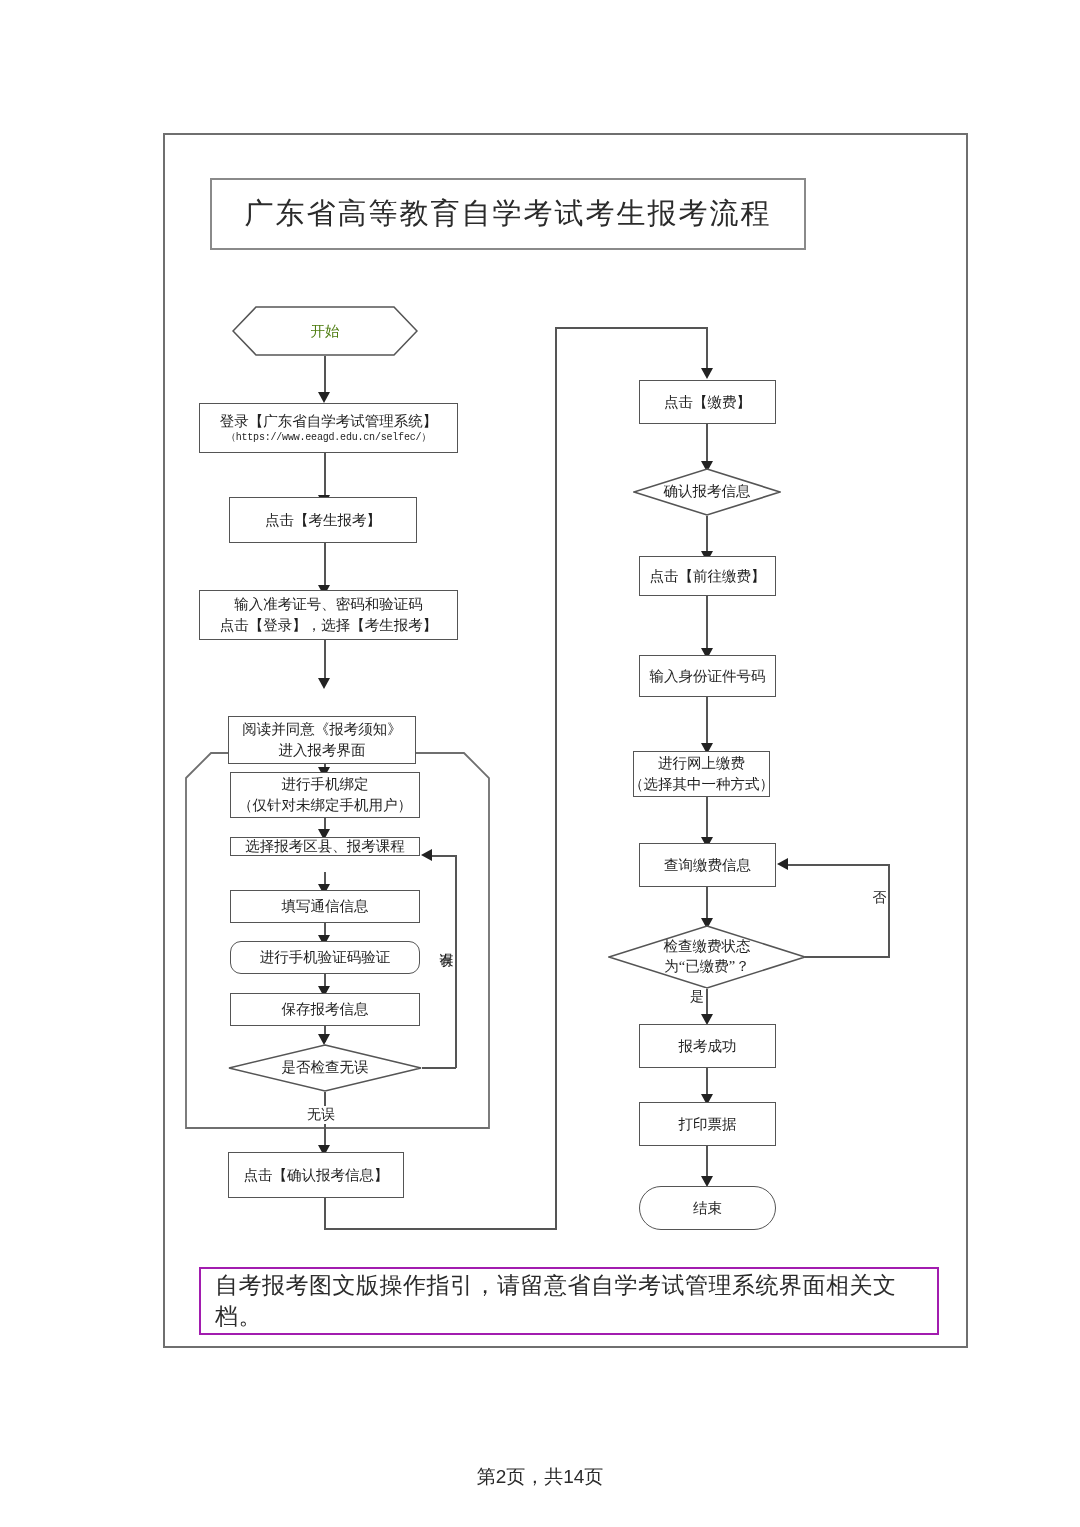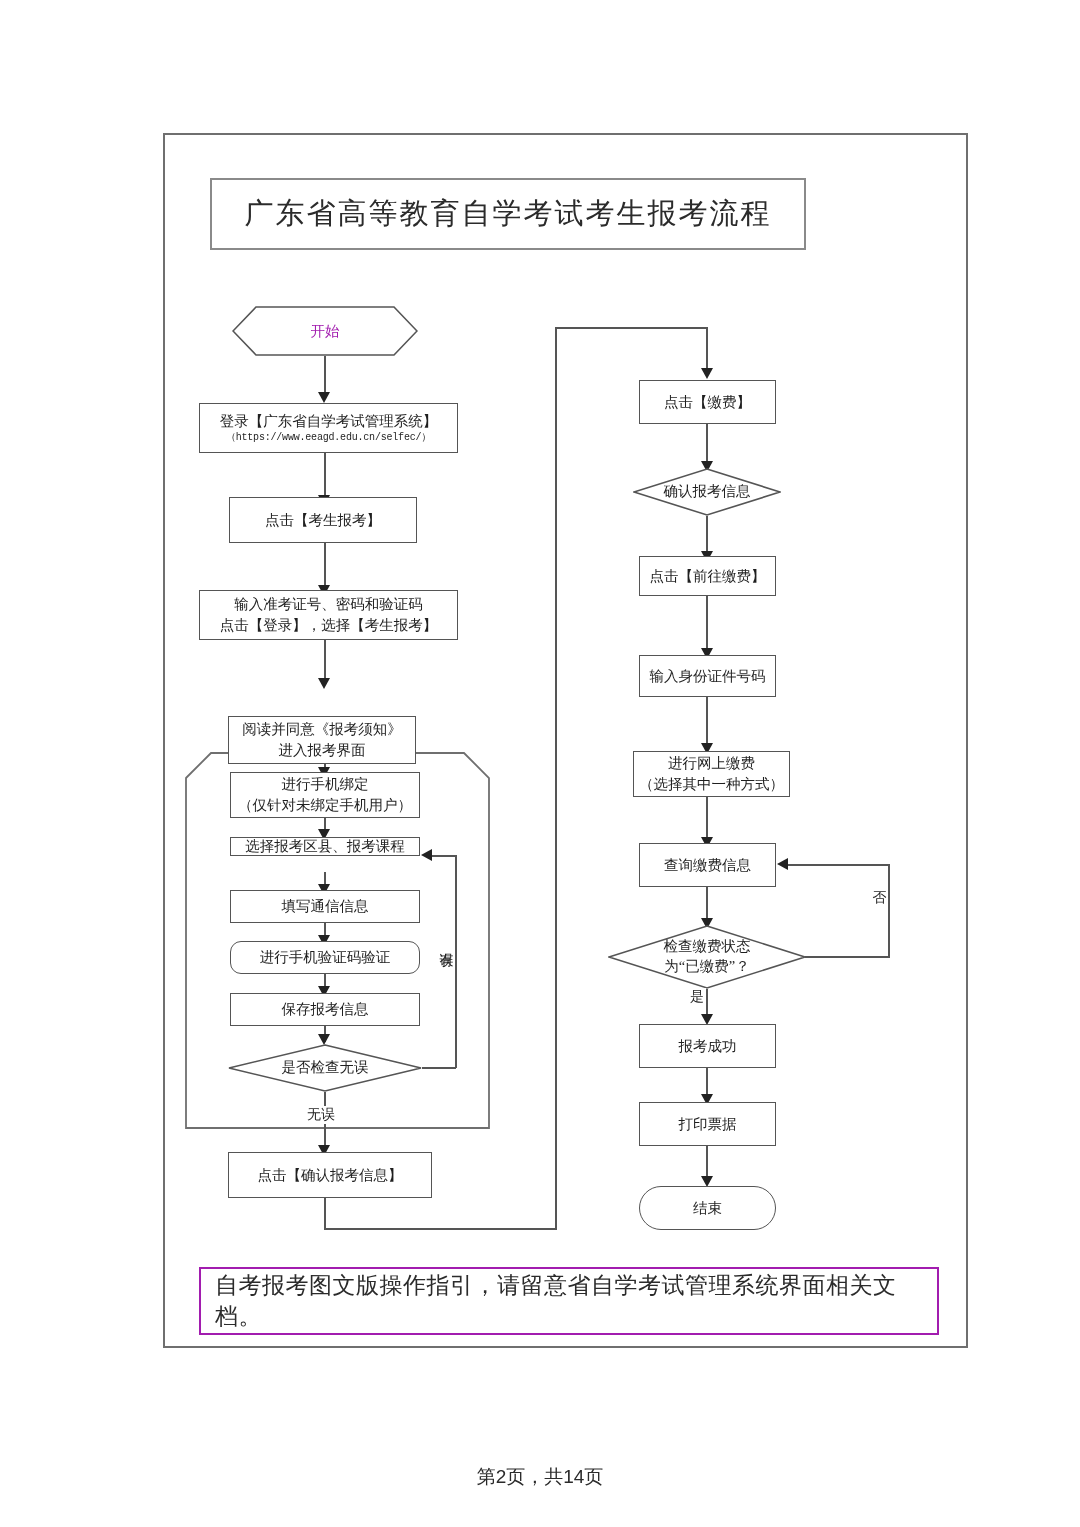--- a/index.html
+++ b/index.html
@@ -111,21 +111,21 @@
     position: absolute;
     z-index: 3;
   }
   .hexnode svg { display: block; }
   .hexnode .hex-label {
     position: absolute;
     left: 0; top: 0;
     width: 100%; height: 100%;
     display: flex; align-items: center; justify-content: center;
     font-size: 14.5px;
-    color: #a21caf;
+    color: #4d7c0f;
   }
 
   
   .node.stadium {
     border: 1.6px solid #555;
     border-radius: 40px;
   }
 
   
   .diamond {
@@ -300,21 +300,21 @@
 <div class="conn h" style="left:422px; top:1067px; width:34px;"></div>
 <div class="conn v" style="left:455px; top:855px; height:213px;"></div>
 <div class="conn h" style="left:432px; top:855px; width:24px;"></div>
 <div class="arrow-left" style="left:421px; top:849px;"></div>
 <div class="edge-label vertical" style="left:437px; top:940px;">有误</div>
 
 <div class="conn v" style="left:324px; top:1092px; height:62px;"></div>
 <div class="edge-label" style="left:305px; top:1106px;">无误</div>
 <div class="arrow-down" style="left:318px; top:1145px;"></div>
 
-<div class="node rect" style="left:228px; top:1152px; width:204px; height:46px;">
+<div class="node rect" style="left:228px; top:1152px; width:176px; height:46px;">
   <div class="line">点击【确认报考信息】</div>
 </div>
 
 <div class="conn v" style="left:324px; top:1198px; height:31px;"></div>
 <div class="conn h" style="left:324px; top:1228px; width:233px;"></div>
 <div class="conn v" style="left:555px; top:327px; height:902px;"></div>
 <div class="conn h" style="left:555px; top:327px; width:153px;"></div>
 <div class="conn v" style="left:706px; top:327px; height:45px;"></div>
 <div class="arrow-down" style="left:701px; top:368px;"></div>
 
@@ -342,21 +342,21 @@
 <div class="conn v" style="left:706px; top:596px; height:57px;"></div>
 <div class="arrow-down" style="left:701px; top:648px;"></div>
 
 <div class="node rect" style="left:639px; top:655px; width:137px; height:42px;">
   <div class="line">输入身份证件号码</div>
 </div>
 
 <div class="conn v" style="left:706px; top:697px; height:51px;"></div>
 <div class="arrow-down" style="left:701px; top:743px;"></div>
 
-<div class="node rect" style="left:633px; top:751px; width:157px; height:46px;">
+<div class="node rect" style="left:633px; top:751px; width:137px; height:46px;">
   <div class="line">进行网上缴费</div>
   <div class="line">（选择其中一种方式）</div>
 </div>
 
 <div class="conn v" style="left:706px; top:797px; height:45px;"></div>
 <div class="arrow-down" style="left:701px; top:837px;"></div>
 
 <div class="node rect" style="left:639px; top:843px; width:137px; height:44px;">
   <div class="line">查询缴费信息</div>
 </div>

